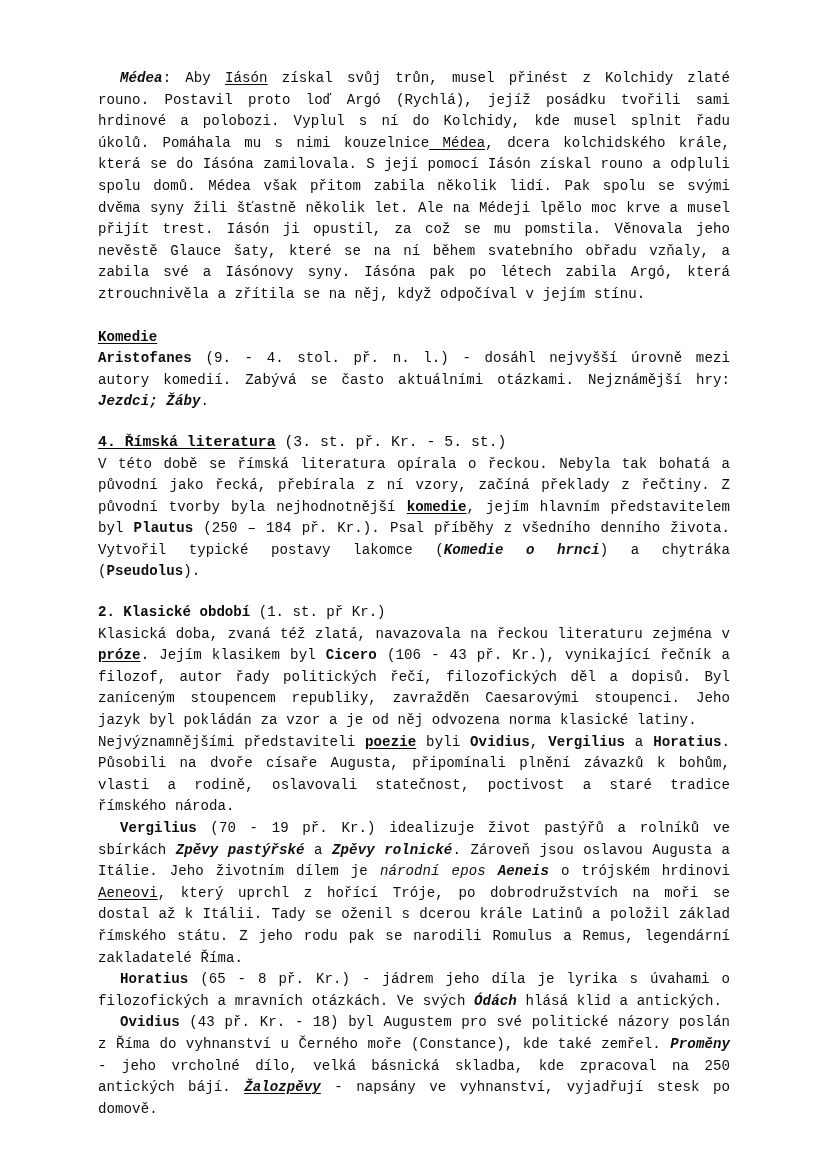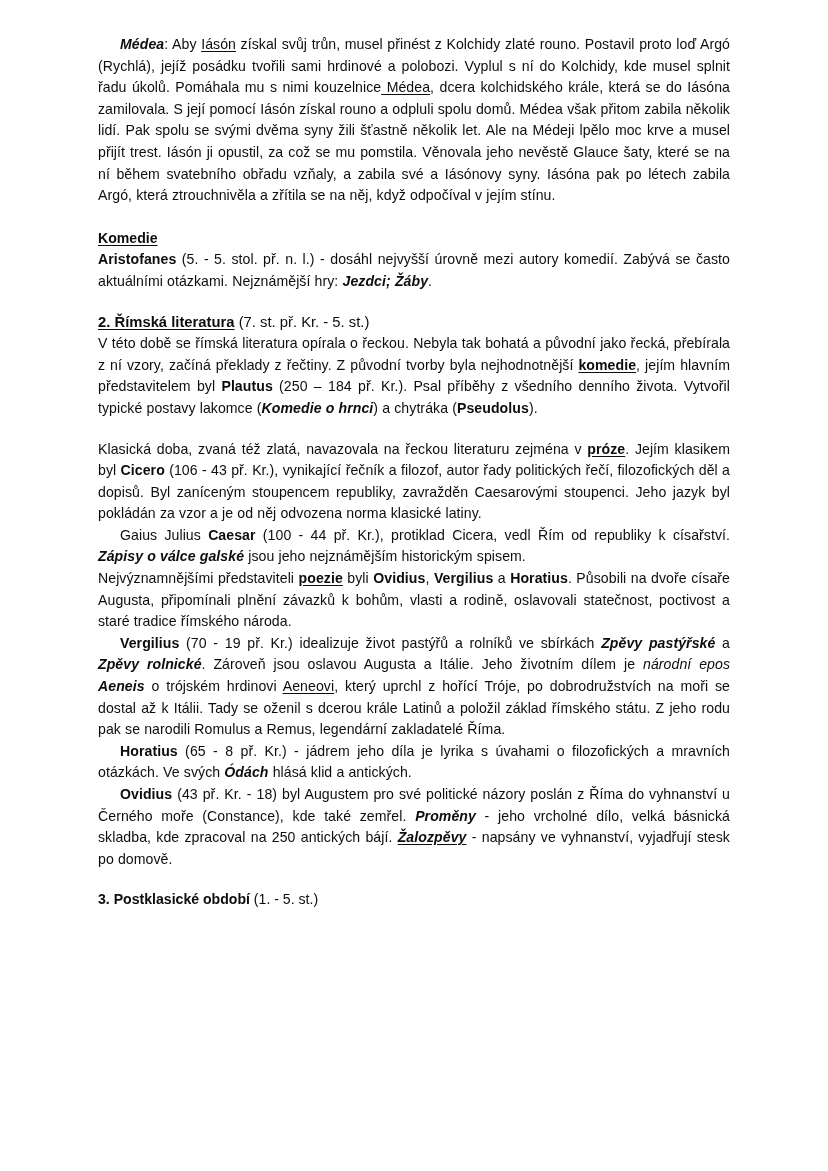--- a/index.html
+++ b/index.html
@@ -14,21 +14,22 @@
     color: #0d0d0d;
     -webkit-font-smoothing: antialiased;
   }
 
   .page {
     position: relative;
     width: 828px;
     height: 1171px;
     background: #ffffff;
     box-sizing: border-box;
-    padding: 34px 98px 0 98px;
+    padding: 68px 98px 0 98px;
+    font-family: Liberation Mono, monospace;
   }
 
   .doc-body {
     width: 632px;
   }
 
   p.para {
     margin: 0;
     text-align: justify;
     font-size: 14.1px;
@@ -67,43 +68,42 @@
 
 <div class="page">
   <div class="doc-body">
 
     <p class="para indent"><span class="bi">Médea</span><span>: Aby <span class="u">Iásón</span> získal svůj trůn, musel přinést z Kolchidy zlaté rouno. Postavil proto loď Argó (Rychlá), jejíž posádku tvořili sami hrdinové a polobozi. Vyplul s ní do Kolchidy, kde musel splnit řadu úkolů. Pomáhala mu s nimi kouzelnice<span class="u"> Médea</span>, dcera kolchidského krále, která se do Iásóna zamilovala. S její pomocí Iásón získal rouno a odpluli spolu domů. Médea však přitom zabila několik lidí. Pak spolu se svými dvěma syny žili šťastně několik let. Ale na Médeji lpělo moc krve a musel přijít trest. Iásón ji opustil, za což se mu pomstila. Věnovala jeho nevěstě Glauce šaty, které se na ní během svatebního obřadu vzňaly, a zabila své a Iásónovy syny. Iásóna pak po létech zabila Argó, která ztrouchnivěla a zřítila se na něj, když odpočíval v jejím stínu.</span></p>
 
     <div class="gap-lg"></div>
 
     <h3 class="subheading"><span class="bu">Komedie</span></h3>
 
-    <p class="para noindent"><span class="b">Aristofanes</span><span> </span><span>(5. - 5. stol. př. n. l.)</span><span> - dosáhl nejvyšší úrovně mezi autory komedií. Zabývá se často aktuálními otázkami. Nejznámější hry: </span><span class="bi">Jezdci; Žáby</span><span>.</span></p>
+    <p class="para noindent"><span class="b">Aristofanes</span><span> </span><span>(9. - 4. stol. př. n. l.)</span><span> - dosáhl nejvyšší úrovně mezi autory komedií. Zabývá se často aktuálními otázkami. Nejznámější hry: </span><span class="bi">Jezdci; Žáby</span><span>.</span></p>
 
     <div class="gap-md"></div>
 
-    <h2 class="heading"><span class="bu">2. Římská literatura</span><span> (7. st. př. Kr. - 5. st.)</span></h2>
+    <h2 class="heading"><span class="bu">4. Římská literatura</span><span> (3. st. př. Kr. - 5. st.)</span></h2>
 
 
     <p class="para noindent"><span>V této době se římská literatura opírala o řeckou. Nebyla tak bohatá a původní jako řecká, přebírala z ní vzory, začíná překlady z řečtiny. Z původní tvorby byla nejhodnotnější </span><span class="bu">komedie</span><span>, jejím hlavním představitelem byl </span><span class="b">Plautus</span><span> (250 – 184 př. Kr.). Psal příběhy z všedního denního života. Vytvořil typické postavy lakomce (</span><span class="bi">Komedie o hrnci</span><span>) a chytráka (</span><span class="b">Pseudolus</span><span>).</span></p>
 
     <div class="gap-md"></div>
 
+    <h3 class="subheading"><span class="b">2. Klasické období</span><span> (1. st. př Kr.)</span></h3>
 
     <p class="para noindent"><span>Klasická doba, zvaná též zlatá, navazovala na řeckou literaturu zejména v </span><span class="bu">próze</span><span>. Jejím klasikem byl </span><span class="b">Cicero</span><span> (106 - 43 př. Kr.), vynikající řečník a filozof, autor řady politických řečí, filozofických děl a dopisů. Byl zaníceným stoupencem republiky, zavražděn Caesarovými stoupenci. Jeho jazyk byl pokládán za vzor a je od něj odvozena norma klasické latiny.</span></p>
 
-    <p class="para indent"><span>Gaius Julius </span><span class="b">Caesar</span><span> (100 - 44 př. Kr.), protiklad Cicera, vedl Řím od republiky k císařství. </span><span class="bi">Zápisy o válce galské</span><span> jsou jeho nejznámějším historickým spisem.</span></p>
 
     <p class="para noindent"><span>Nejvýznamnějšími představiteli </span><span class="bu">poezie</span><span> byli </span><span class="b">Ovidius</span><span>, </span><span class="b">Vergilius</span><span> a </span><span class="b">Horatius</span><span>. Působili na dvoře císaře Augusta, připomínali plnění závazků k bohům, vlasti a rodině, oslavovali statečnost, poctivost a staré tradice římského národa.</span></p>
 
     <p class="para indent"><span class="b">Vergilius</span><span> (70 - 19 př. Kr.) idealizuje život pastýřů a rolníků ve sbírkách </span><span class="bi">Zpěvy pastýřské</span><span> a </span><span class="bi">Zpěvy rolnické</span><span>. Zároveň jsou oslavou Augusta a Itálie. Jeho životním dílem je </span><span class="i">národní epos </span><span class="bi">Aeneis</span><span> o trójském hrdinovi </span><span class="u">Aeneovi</span><span>, který uprchl z hořící Tróje, po dobrodružstvích na moři se dostal až k Itálii. Tady se oženil s dcerou krále Latinů a položil základ římského státu. Z jeho rodu pak se narodili Romulus a Remus, legendární zakladatelé Říma.</span></p>
 
     <p class="para indent"><span class="b">Horatius</span><span> (65 - 8 př. Kr.) - jádrem jeho díla je lyrika s úvahami o filozofických a mravních otázkách. Ve svých </span><span class="bi">Ódách</span><span> hlásá klid a antických.</span></p>
 
     <p class="para indent"><span class="b">Ovidius</span><span> (43 př. Kr. - 18) byl Augustem pro své politické názory poslán z Říma do vyhnanství u Černého moře (Constance), kde také zemřel. </span><span class="bi">Proměny</span><span> - jeho vrcholné dílo, velká básnická skladba, kde zpracoval na 250 antických bájí. </span><span class="biu">Žalozpěvy</span><span> - napsány ve vyhnanství, vyjadřují stesk po domově.</span></p>
 
     <div class="gap-md"></div>
 
-    <h3 class="subheading"><span class="b">3. Postklasické období</span><span> (1. - 5. st.)</span></h3>
 
 
   </div>
 </div>
 
 </body></html>

